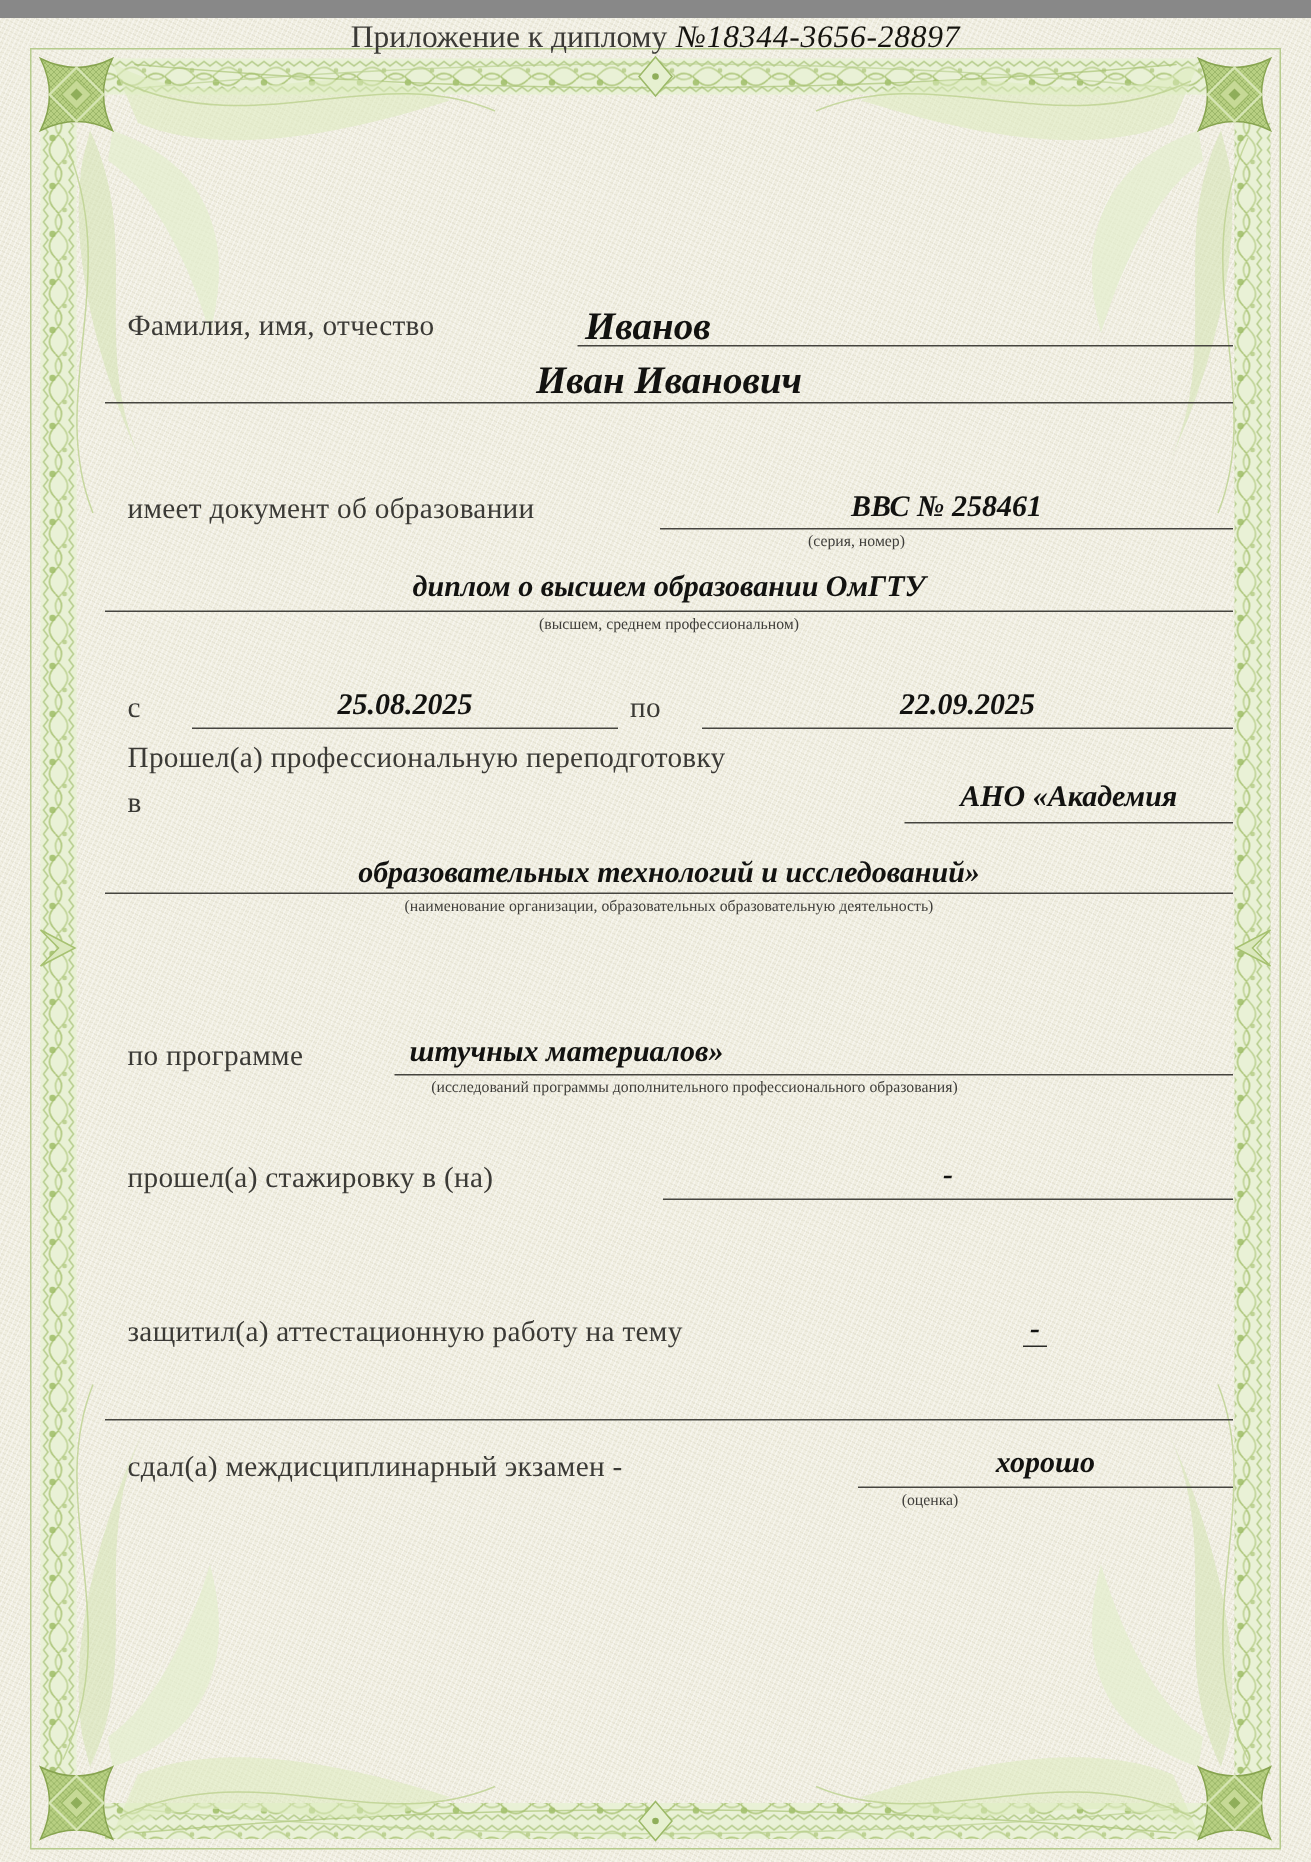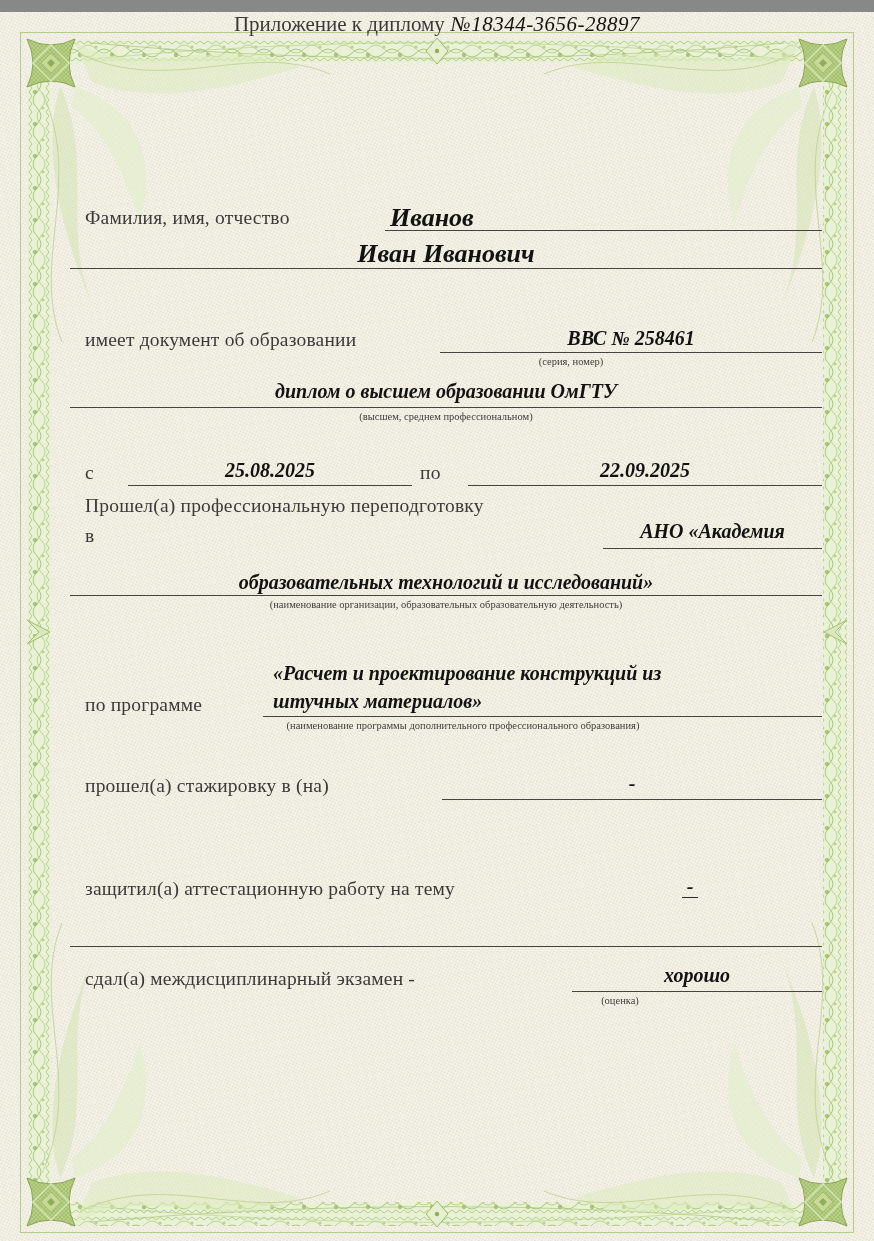--- a/index.html
+++ b/index.html
@@ -136,25 +136,24 @@
 
   <div class="abs lbl" style="left:85px;top:483px;">Прошел(а) профессиональную переподготовку</div>
   <div class="abs lbl" style="left:85px;top:513px;">в</div>
   <div class="abs val center" style="left:603px;top:508px;width:219px;">АНО «Академия</div>
   <div class="abs rule" style="left:603px;top:536px;width:219px;"></div>
 
   <div class="abs val center" style="left:70px;top:559px;width:752px;">образовательных технологий и исследований»</div>
   <div class="abs rule" style="left:70px;top:583px;width:752px;"></div>
   <div class="abs cap" style="left:70px;top:587px;width:752px;">(наименование организации, образовательных образовательную деятельность)</div>
 
-  <div class="abs val" style="left:273px;top:650px;">«Расчет и проектирование конструкций из</div>
   <div class="abs lbl" style="left:85px;top:682px;">по программе</div>
   <div class="abs val" style="left:273px;top:678px;">штучных материалов»</div>
   <div class="abs rule" style="left:263px;top:704px;width:559px;"></div>
-  <div class="abs cap" style="left:153px;top:708px;width:620px;">(наименование программы дополнительного профессионального образования)</div>
+  <div class="abs cap" style="left:153px;top:708px;width:620px;">(исследований программы дополнительного профессионального образования)</div>
 
   <div class="abs lbl" style="left:85px;top:763px;">прошел(а) стажировку в (на)</div>
   <div class="abs val center" style="left:442px;top:760px;width:380px;">-</div>
   <div class="abs rule" style="left:442px;top:787px;width:380px;"></div>
 
   <div class="abs lbl" style="left:85px;top:866px;">защитил(а) аттестационную работу на тему</div>
   <div class="abs val center" style="left:600px;top:863px;width:180px;">
     <span class="dash-underlined">-</span>
   </div>
   <div class="abs rule" style="left:70px;top:934px;width:752px;"></div>

